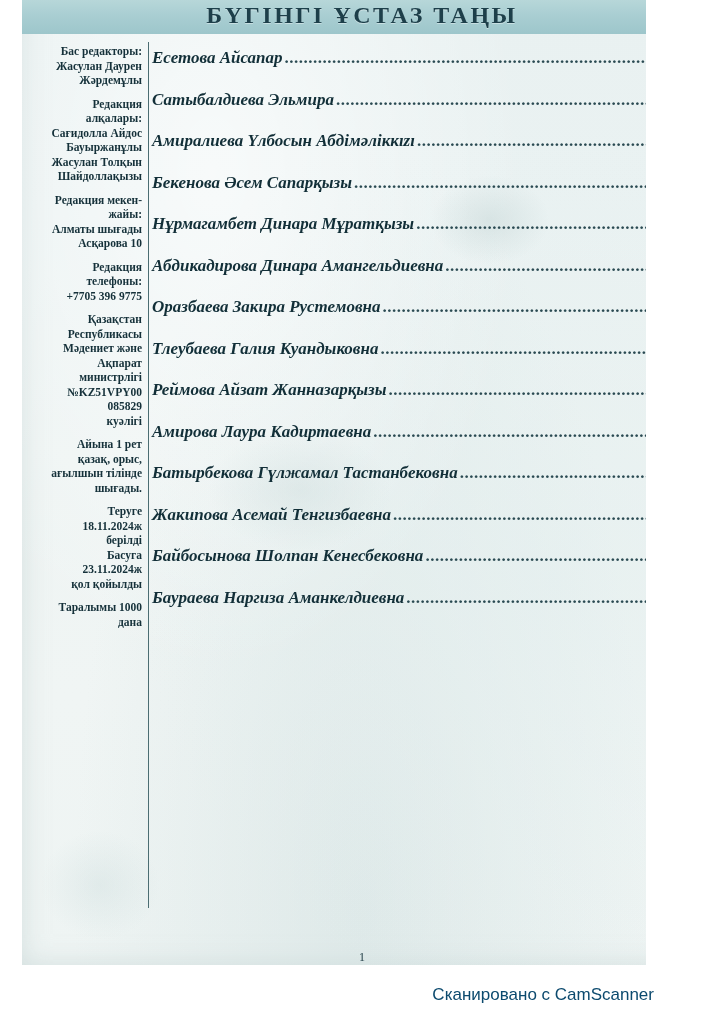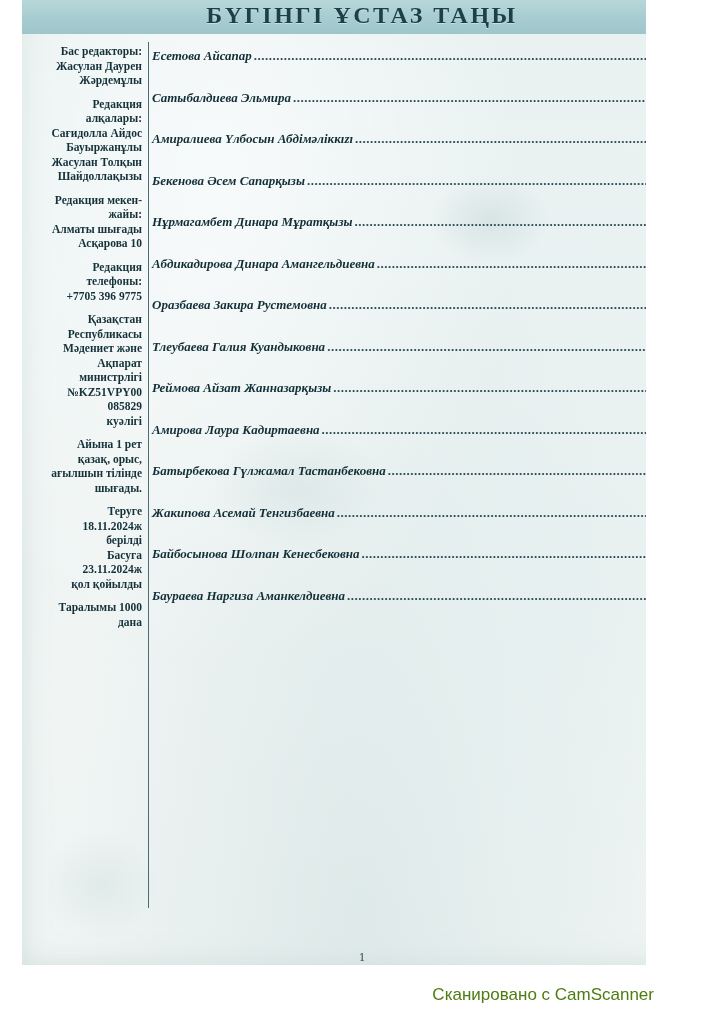--- a/index.html
+++ b/index.html
@@ -100,21 +100,21 @@
     left: 152px;
     top: 48px;
     width: 538px;
   }
   .toc-row {
     display: flex;
     align-items: baseline;
     font-family: "Liberation Serif", serif;
     font-style: italic;
     font-weight: bold;
-    font-size: 13px;
+    font-size: 17px;
     color: #122f38;
     height: 41.5px;
   }
   .toc-name {
     white-space: nowrap;
   }
   .toc-dots {
     flex: 1;
     overflow: hidden;
     white-space: nowrap;
@@ -167,21 +167,21 @@
     font-family: "Liberation Serif", serif;
     font-size: 12px;
     color: #233f47;
   }
   .scanner-credit {
     position: absolute;
     right: 14px;
     top: 985px;
     font-family: "Liberation Sans", sans-serif;
     font-size: 17px;
-    color: #4d7c0f;
+    color: #0c4a6e;
   }
   .edge-left {
     position: absolute;
     left: 0;
     top: 0;
     width: 22px;
     height: 1024px;
     background: #ffffff;
   }
   .edge-right {

